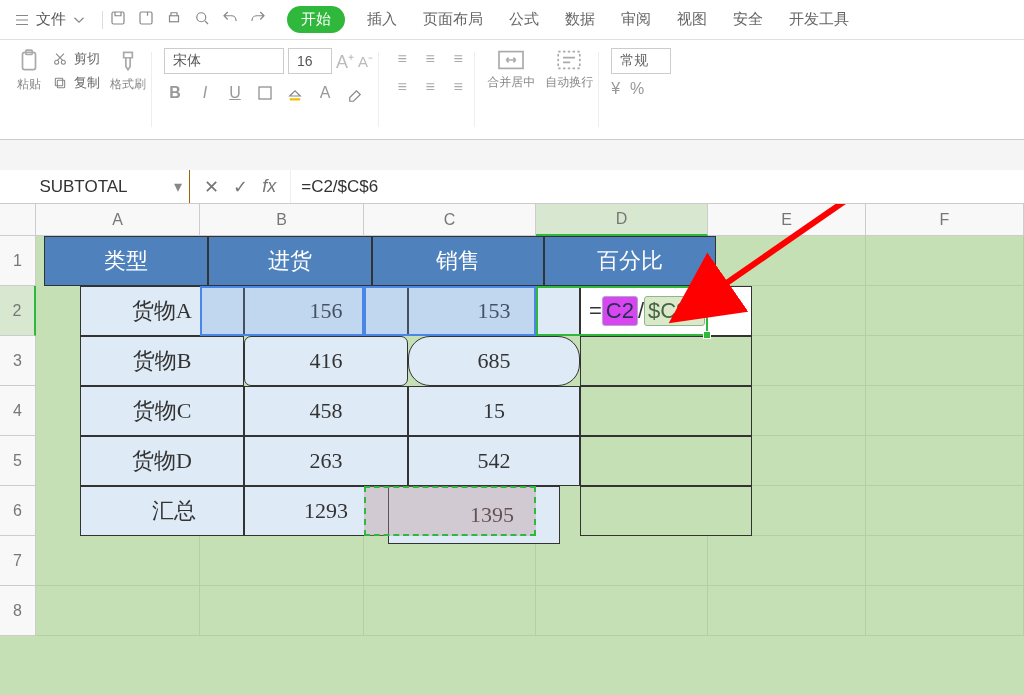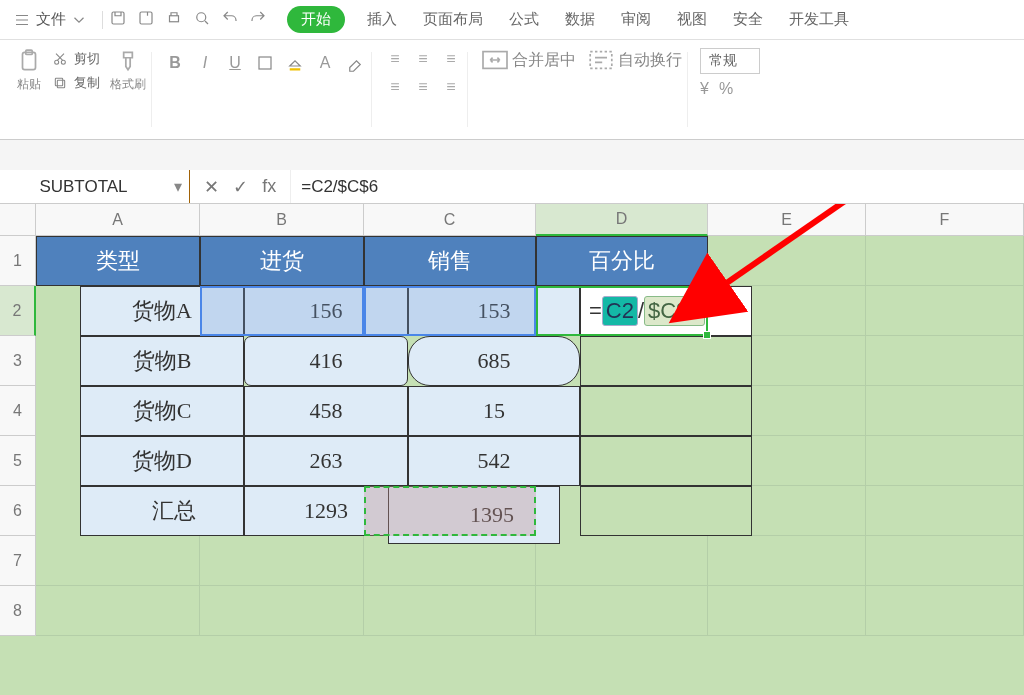--- a/index.html
+++ b/index.html
@@ -23,21 +23,21 @@
 .paste-big { display:flex; flex-direction: column; align-items: center; gap:2px; color:#888; font-size:12px; }
 .paste-big svg { width:26px; height:26px; }
 .clip-row { display:flex; align-items:center; gap:6px; color:#666; font-size:13px; white-space:nowrap; }
 .clip-row svg { width:16px; height:16px; }
 .font-select { display:flex; gap:4px; align-items:center; }
 .font-select .sel { border:1px solid #ccc; height:26px; display:flex; align-items:center; padding:0 8px; font-size:14px; color:#555; background:#fff; }
 .font-name { width:120px; }
 .font-size-sel { width:44px; }
 .font-row2 { display:flex; gap:8px; margin-top:6px; color:#999; }
 .font-row2 .ic { width:22px; display:flex; justify-content:center; }
-.merge-big { display:flex; flex-direction:row; align-items:center; gap:2px; color:#888; font-size:16px; }
+.merge-big { display:flex; flex-direction:column; align-items:center; gap:2px; color:#888; font-size:12px; }
 .merge-big svg { width:30px; height:24px; }
 .align-grid { display:grid; grid-template-columns: repeat(3, 22px); grid-template-rows: repeat(2,22px); gap:6px; }
 .align-grid .c { display:flex; align-items:center; justify-content:center; color:#aaa; }
 .numfmt { display:flex; flex-direction:column; gap:6px; }
 .numfmt .sel { border:1px solid #ccc; height:26px; width:60px; display:flex; align-items:center; padding:0 8px; font-size:14px; color:#666;text-align:center; }
 .numfmt .row { display:flex; gap:10px; color:#999; }
 
 
 .fbar { height: 34px; display:flex; align-items:center; border-bottom:1px solid #ccc; background:#fff; margin-top:30px; }
 .namebox { width: 190px; height:100%; border-right:1px solid #a16207; display:flex; align-items:center; }
@@ -53,34 +53,34 @@
 .col-h { background:#f8f8f8; border-right:1px solid #ccc; border-bottom:1px solid #ccc; display:flex; align-items:center; justify-content:center; color:#777; font-size:16px; }
 .col-h.sel { background:#d8e8d0; border-bottom:2px solid #2fb83c; }
 .row-headers { position:absolute; left:0; top:32px; width:36px; }
 .row-h { background:#f8f8f8; border-bottom:1px solid #ccc; border-right:1px solid #ccc; display:flex; align-items:center; justify-content:center; color:#777; font-size:16px; }
 .row-h.sel { background:#d8e8d0; border-right:2px solid #2fb83c; }
 
 .grid { position:absolute; left:36px; top:32px; }
 .gcell { position:absolute; display:flex; align-items:center; justify-content:center; font-size:22px; }
 
 
-.hdr { background:#4f81bd; color:#fff; border:1px solid #333; font-family:"SimSun"; }
+.hdr { background:#4f81bd; color:#fff; border:1px solid #333; font-family:"SimSun";margin-left:8px; }
 .body-cell { background:#deebf7; border:1px solid #333; color:#333; font-family:"SimSun";margin-left:44px; }
 .body-cell.pct { background:#c5e0b4; }
 .green-bg { background:#c5e0b4; }
 .grid-line { border-right:1px solid rgba(130,150,130,0.25); border-bottom:1px solid rgba(130,150,130,0.25); }
 
 
 .sel-blue { position:absolute; border:2px solid #4a86e8; background:rgba(120,160,220,0.28); pointer-events:none; }
 .sel-green { position:absolute; border:2px solid #2fb83c; pointer-events:none; }
 .sel-green .handle { position:absolute; right:-5px; bottom:-5px; width:8px; height:8px; background:#2fb83c; border:1px solid #fff; }
 .marching { position:absolute; border:2px dashed #2fb83c; pointer-events:none; background: rgba(190, 140, 140, 0.35); }
 
 .formula-cell { background:#fff; font-family: Arial; font-size:22px; padding:0 8px; justify-content:flex-start; }
-.ref-pill { background:#14b8a6; border-radius:3px; padding:1px 3px; color:#235; border:1px solid #aac; }
+.ref-pill { background:#d946ef; border-radius:3px; padding:1px 3px; color:#235; border:1px solid #aac; }
 .ref-pill.g { background:#dce8ca; border-color:#8b8; color:#464; }
 
 .arrow { position:absolute; pointer-events:none; }
 
 svg.ico { width:18px; height:18px; stroke:#888; fill:none; stroke-width:1.6; }
 </style>
 </head>
 <body>
 
 <div class="menubar">
@@ -162,20 +162,30 @@
       </div>
       <div class="paste-big">
         <svg viewBox="0 0 24 24" fill="none" stroke="#aaa" stroke-width="1.6">
             <path d="M8 4h8v5H8zM10 9v8l2 3 2-3V9"></path>
           </svg>
         <span>格式刷</span>
       </div>
     </div>
   </div>
   <div class="ribbon-group border-r">
+    <div class="font-select">
+      <div class="sel font-name">
+          <span>宋体</span>
+        </div>
+      <div class="sel font-size-sel">
+          <span>16</span>
+        </div>
+      <span class="ic" style="color:#bbb;font-size:18px;">A⁺</span>
+      <span class="ic" style="color:#bbb;font-size:15px;">A⁻</span>
+    </div>
     <div class="font-row2">
       <span class="ic">
           <b>B</b>
         </span>
       <span class="ic">
           <i>I</i>
         </span>
       <span class="ic">
           <u>U</u>
         </span>
@@ -240,21 +250,21 @@
 </div>
 
 <div class="fbar">
   <div class="namebox">
     <div class="namebox-inner">SUBTOTAL</div>
     <div class="dd">▾</div>
   </div>
   <div class="fbar-btns">
     <span>✕</span>
     <span>✓</span>
-    <span style="">fx</span>
+    <span style="font-style:italic;">fx</span>
   </div>
   <div class="formula-input">=C2/$C$6</div>
 </div>
 
 <div class="sheet">
   <div class="corner"></div>
   <div class="col-headers" id="colh">
       <div class="col-h" style="width: 164px;">A</div>
       <div class="col-h" style="width: 164px;">B</div>
       <div class="col-h" style="width: 172px;">C</div>

